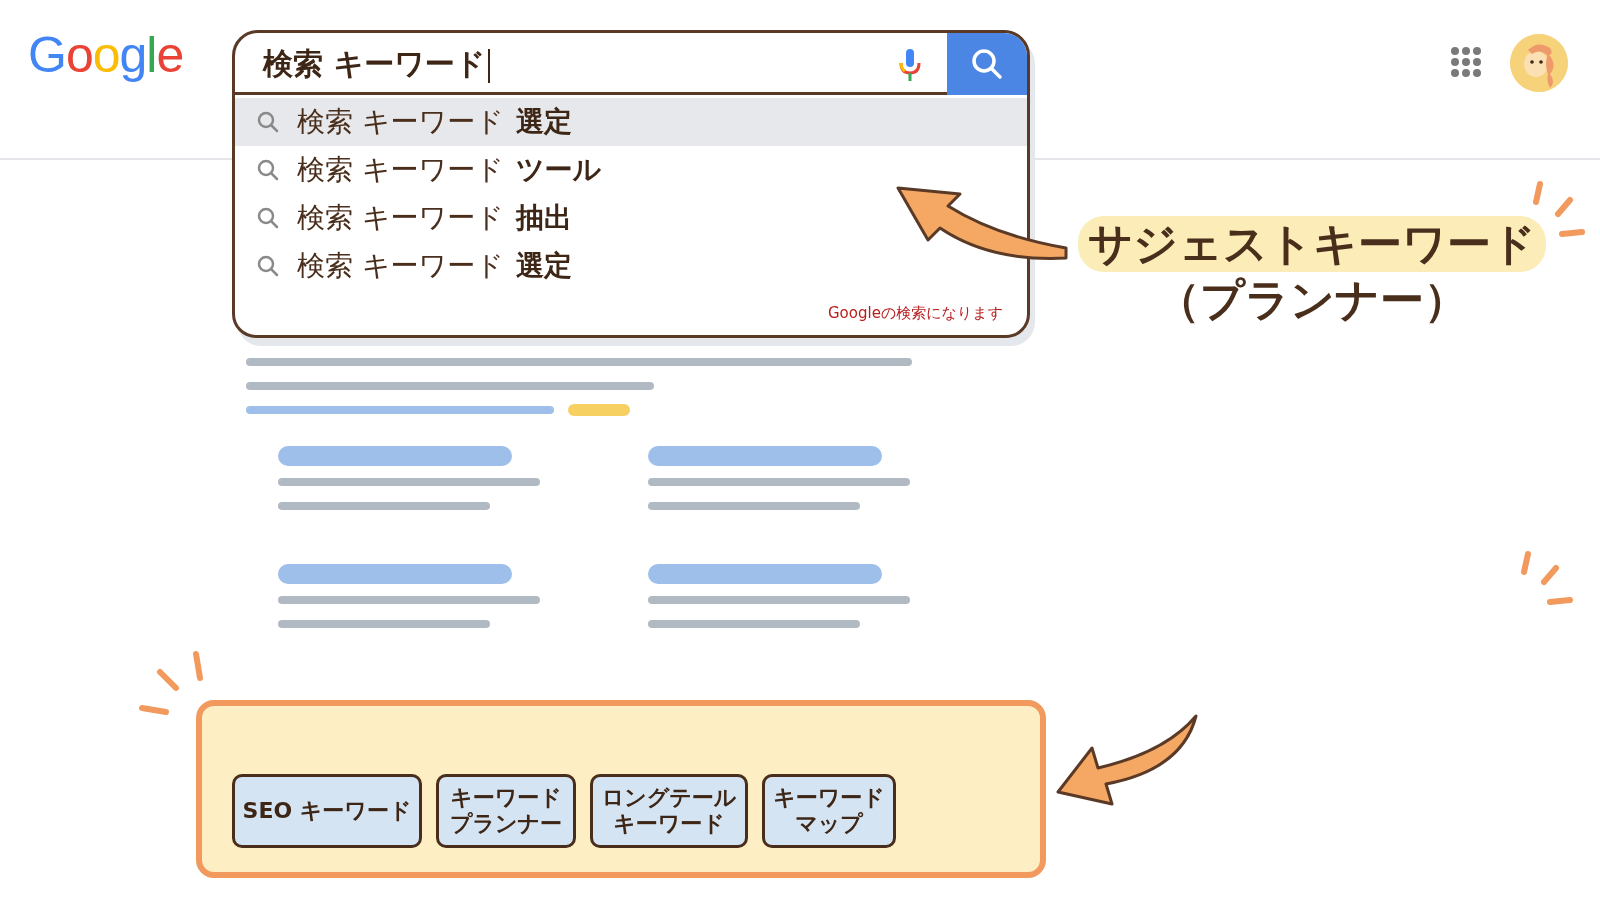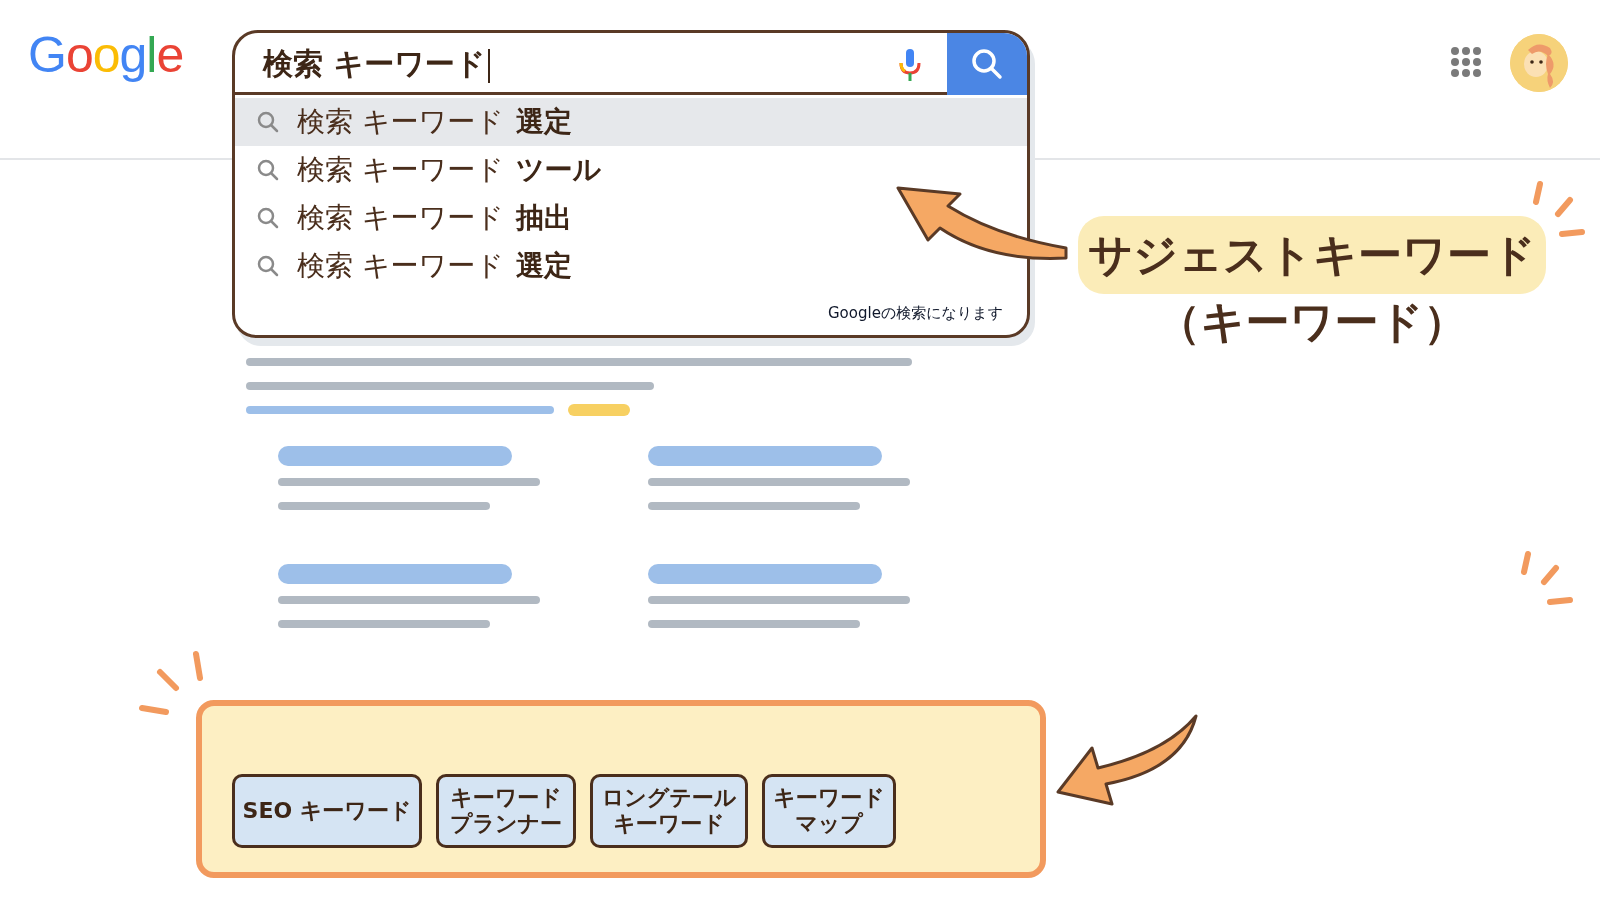--- a/index.html
+++ b/index.html
@@ -22,31 +22,31 @@
   .search-input { position: absolute; left: 28px; top: 0; height: 62px; line-height: 62px; font-size: 30px; font-weight: 700; color: #3d2616; border: none; background: transparent; outline: none; width: 600px; }
   .caret { display: inline-block; width: 2px; height: 34px; background: #3d2616; vertical-align: middle; margin-left: 2px; }
   .mic { position: absolute; left: 662px; top: 14px; width: 26px; height: 36px; }
   .search-btn { position: absolute; right: 0; top: 0; width: 80px; height: 62px; background: #4b86e4; display: flex; align-items: center; justify-content: center; cursor: pointer; }
   .suggest-list { position: absolute; left: 0; top: 65px; width: 100%; }
   .suggest-item { height: 48px; display: flex; align-items: center; padding-left: 20px; font-size: 28px; color: #4a2e1c; cursor: pointer; }
   .suggest-item.active { background: #e6e8eb; }
   .suggest-item .s-icon { width: 26px; height: 26px; margin-right: 16px; }
   .suggest-item .base { font-weight: 500; }
   .suggest-item .tail { font-weight: 700; margin-left: 12px; color: #3d2616; }
-  .footnote { position: absolute; right: 24px; bottom: 12px; font-size: 15px; color: #0f172a; }
+  .footnote { position: absolute; right: 24px; bottom: 12px; font-size: 15px; color: #b91c1c; }
 
   
   .line { position: absolute; border-radius: 8px; }
   .gray { background: #b1b9c2; height: 8px; }
   .blue { background: #9dbfe9; }
   .yellow { background: #f7d062; }
 
   
   .callout { position: absolute; text-align: center; font-weight: 700; color: #4a2e1c; }
-  .callout .hl { display: inline-block; background: #fbecb8; border-radius: 26px; padding: 11px 10px; }
+  .callout .hl { display: inline-block; background: #fbecb8; border-radius: 26px; padding: 0 10px; }
   .callout .t1 { font-size: 44px; line-height: 56px; }
   .callout .t2 { font-size: 44px; line-height: 56px; }
 
   
   .related { position: absolute; left: 196px; top: 700px; width: 850px; height: 178px; background: #fdefc3; border: 6px solid #f29a5e; border-radius: 18px; }
   .related-title { position: absolute; left: 30px; top: 22px; font-size: 30px; font-weight: 700; color: #4a2e1c; }
   .chips { position: absolute; left: 30px; top: 68px; display: flex; gap: 14px; }
   .chip { height: 74px; border: 3px solid #4a2e1c; border-radius: 10px; background: #d5e4f3; display: flex; align-items: center; justify-content: center; text-align: center; font-size: 22px; font-weight: 700; line-height: 26px; color: #3d2616; white-space: pre-line; cursor: pointer; }
 
   svg.overlay { position: absolute; left: 0; top: 0; pointer-events: none; }
@@ -158,21 +158,21 @@
   <div class="line gray" style="left:278px;top:596px;width:262px;"></div>
   <div class="line gray" style="left:278px;top:620px;width:212px;"></div>
 
   <div class="line blue" style="left:648px;top:564px;width:234px;height:20px;border-radius:10px;"></div>
   <div class="line gray" style="left:648px;top:596px;width:262px;"></div>
   <div class="line gray" style="left:648px;top:620px;width:212px;"></div>
 </div>
 
 <div class="callout" style="left:1072px;top:216px;width:480px;">
   <div class="t1"><span class="hl">サジェストキーワード</span></div>
-  <div class="t2">（キーワード）</div>
+  <div class="t2">（プランナー）</div>
 </div>
 
 <div class="callout" style="left:1100px;top:582px;width:460px;">
 </div>
 
 <div class="related">
   <div class="chips">
     <div class="chip" style="width:190px;">SEO キーワード</div>
     <div class="chip" style="width:140px;">キーワード
 プランナー</div>

